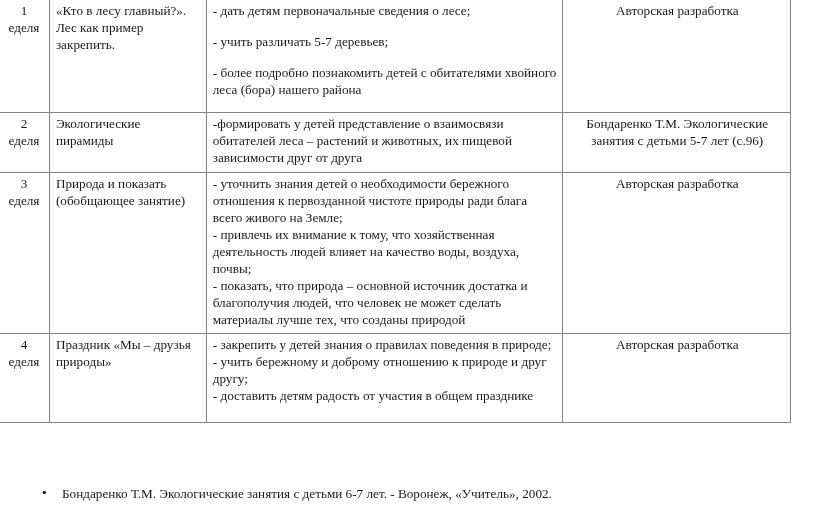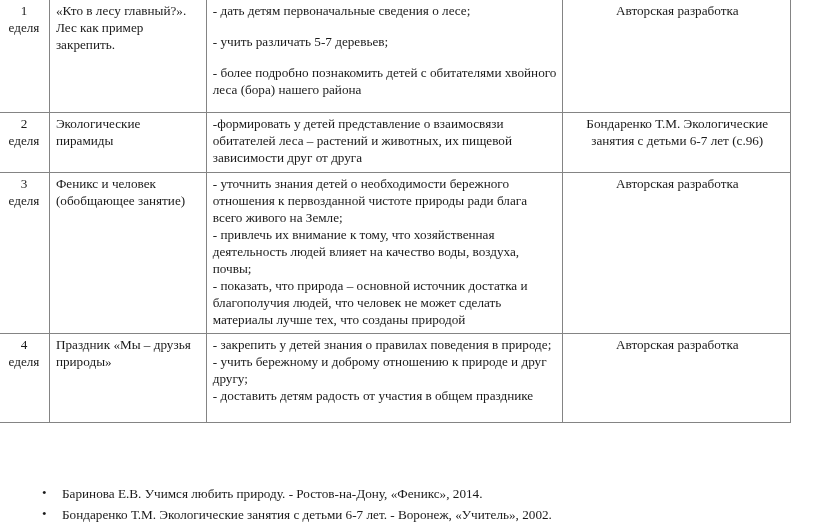--- a/index.html
+++ b/index.html
@@ -126,30 +126,30 @@
       <tr style="height:60px;">
         <td class="col-week">
           <span class="week-num">2</span>
           <span class="week-word">еделя</span>
         </td>
         <td class="col-theme">Экологические пирамиды</td>
         <td class="col-goals">
           <p class="goal-line">-формировать у детей представление о взаимосвязи обитателей леса – растений и животных, их пищевой зависимости друг от друга</p>
         </td>
         <td class="col-source">
-          <p class="src-line">Бондаренко Т.М. Экологические занятия с детьми 6-7 лет (с.96)</p>
+          <p class="src-line">Бондаренко Т.М. Экологические занятия с детьми 5-7 лет (с.96)</p>
         </td>
       </tr>
 
       <tr style="height:161px;">
         <td class="col-week">
           <span class="week-num">3</span>
           <span class="week-word">еделя</span>
         </td>
-        <td class="col-theme">Феникс и человек (обобщающее занятие)</td>
+        <td class="col-theme">Природа и показать (обобщающее занятие)</td>
         <td class="col-goals">
           <p class="goal-line">- уточнить знания детей о необходимости бережного отношения к первозданной чистоте природы ради блага всего живого на Земле;</p>
           <p class="goal-line">- привлечь их внимание к тому, что хозяйственная деятельность людей влияет на качество воды, воздуха, почвы;</p>
           <p class="goal-line">- показать, что природа – основной источник достатка и благополучия людей, что человек не может сделать материалы лучше тех, что созданы природой</p>
         </td>
         <td class="col-source">
           <p class="src-line">Авторская разработка</p>
         </td>
       </tr>
 
@@ -169,21 +169,20 @@
         </td>
       </tr>
 
     </tbody>
   </table>
 
 
   <ul class="biblio-list">
     <li>
       <span class="bullet">•</span>
-      <span>Баринова Е.В. Учимся любить природу. - Ростов-на-Дону, «Феникс», 2014.</span>
     </li>
     <li>
       <span class="bullet">•</span>
       <span>Бондаренко Т.М. Экологические занятия с детьми 6-7 лет. - Воронеж, «Учитель», 2002.</span>
     </li>
   </ul>
 
 </div>
 
 </body></html>

